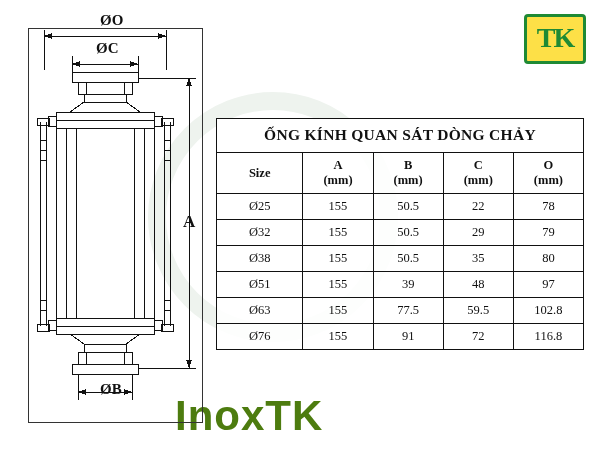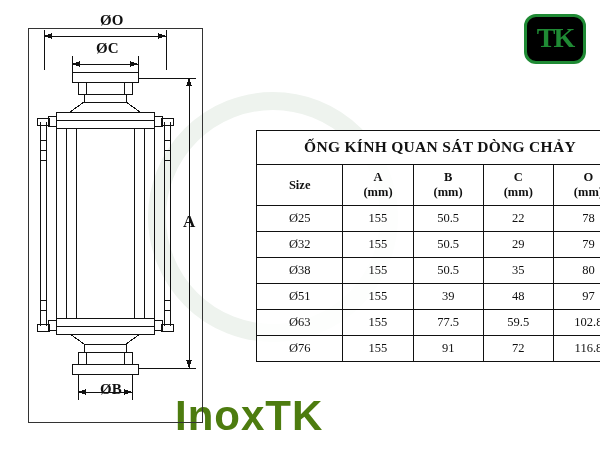--- a/index.html
+++ b/index.html
@@ -46,23 +46,23 @@
   }
 
   
   .logo {
     position: absolute;
     right: 14px;
     top: 14px;
     width: 62px;
     height: 50px;
     border: 3px solid #1f8a34;
-    border-radius: 12px;
+    border-radius: 4px;
     box-sizing: border-box;
-    background: #000000;
+    background: #fde047;
     z-index: 5;
   }
   .logo .tk {
     position: absolute;
     left: 0; right: 0; top: 50%;
     transform: translateY(-52%);
     text-align: center;
     font-family: "Liberation Serif", serif;
     font-weight: bold;
     font-size: 28px;
@@ -86,25 +86,24 @@
   }
   #lbl-O  { left: 100px; top: 12px;  font-size: 15px; }
   #lbl-C  { left: 96px;  top: 40px;  font-size: 15px; }
   #lbl-A  { left: 183px; top: 212px; font-size: 17px; }
   #lbl-B  { left: 100px; top: 381px; font-size: 15px; }
 
   
   #table-wrap {
     position: absolute;
     left: 216px;
-    top: 130px;
+    top: 118px;
     width: 326px;
     z-index: 4;
     background: rgba(255,255,255,0.86);
-    margin-left: 40px;
   }
   table.spec {
     border-collapse: collapse;
     width: 368px;
     font-family: "Liberation Serif", serif;
   }
   table.spec caption {
     caption-side: top;
     border: 1px solid #111;
     border-bottom: none;

